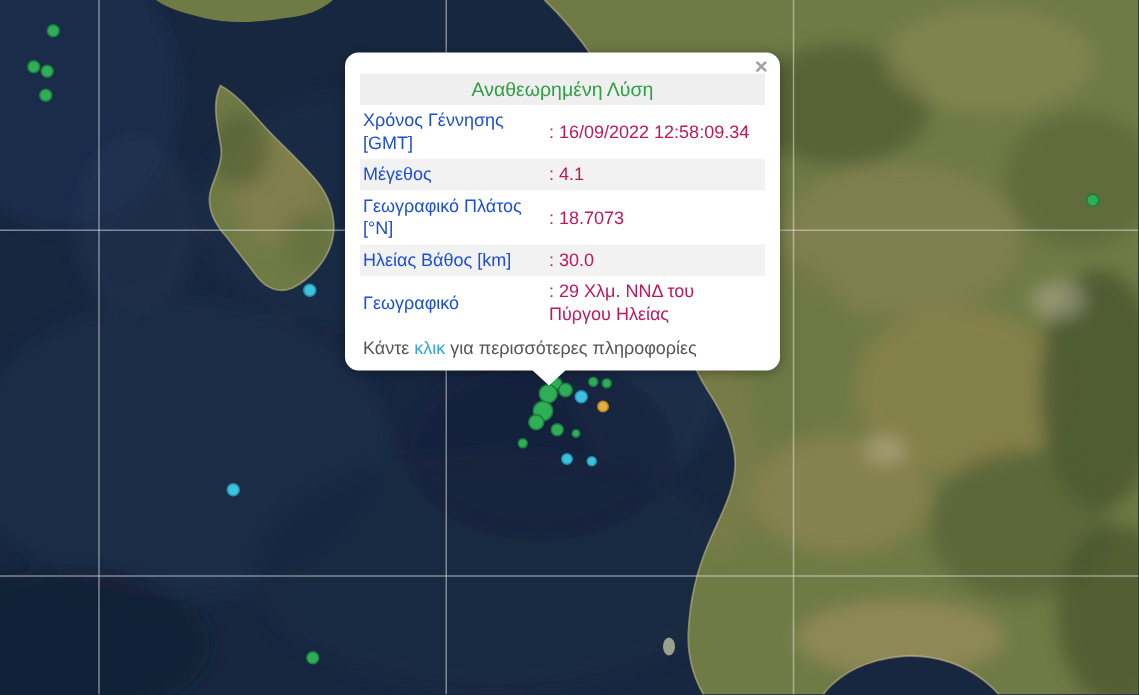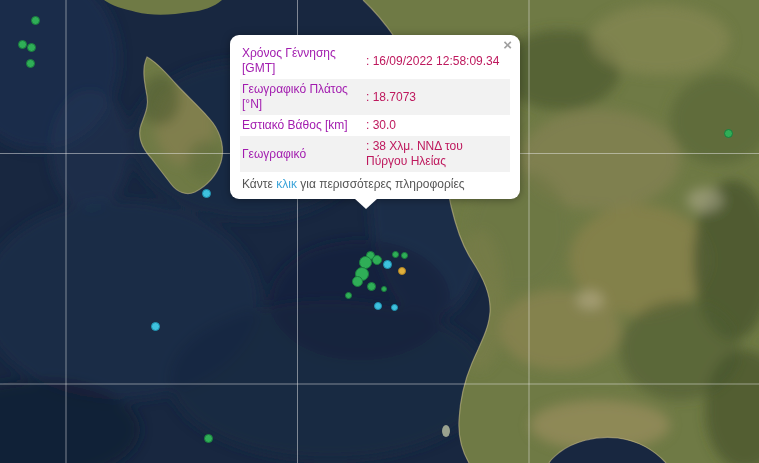--- a/index.html
+++ b/index.html
@@ -34,21 +34,21 @@
   .popup .close{
     position:absolute;top:2px;right:8px;font-size:15px;line-height:15px;
     color:#a0a0a0;cursor:pointer;font-weight:bold;
   }
   .ptitle{
     background:#efefef;color:var(--title-green);text-align:center;
     font-size:13px;padding:3px 0;margin:6px 0 0 0;
   }
   table.details{border-collapse:collapse;width:100%;table-layout:fixed;}
   table.details td{padding:3px 4px 3px 2px;vertical-align:middle;line-height:1.25;}
-  table.details td.lbl{width:118px;color:#a21caf;}
+  table.details td.lbl{width:118px;color:#1d4ed8;}
   table.details td.val{color:#be185d;}
   table.details tr:nth-child(even){background:#f2f2f2;}
   .pfooter{padding:5px 0 1px 2px;color:#555;}
   .pfooter a{color:var(--link-blue);text-decoration:none;cursor:pointer;text-align:center;}
   .pointer{
     position:absolute;left:124px;bottom:-10px;width:0;height:0;
     border-left:12px solid transparent;border-right:12px solid transparent;
     border-top:11px solid #fff;
   }
 </style>
@@ -139,37 +139,42 @@
     <div class="marker" style="left: 398px; top: 267px; height: 8px; width: 8px; background: var(--marker-yellow); border-color: var(--marker-yellow-border);"></div>
     <div class="marker" style="left: 355px; top: 267px; height: 14px; width: 14px; background: var(--marker-green); border-color: var(--marker-green-border);"></div>
     <div class="marker" style="left: 351.5px; top: 275.5px; height: 11px; width: 11px; background: var(--marker-green); border-color: var(--marker-green-border);"></div>
     <div class="marker" style="left: 366.5px; top: 281.5px; height: 9px; width: 9px; background: var(--marker-green); border-color: var(--marker-green-border);"></div>
     <div class="marker" style="left: 381px; top: 286px; height: 6px; width: 6px; background: var(--marker-green); border-color: var(--marker-green-border);"></div>
     <div class="marker" style="left: 344.5px; top: 291.5px; height: 7px; width: 7px; background: var(--marker-green); border-color: var(--marker-green-border);"></div>
     <div class="marker" style="left: 374px; top: 302px; height: 8px; width: 8px; background: var(--marker-cyan); border-color: var(--marker-cyan-border);"></div>
     <div class="marker" style="left: 390.5px; top: 303.5px; height: 7px; width: 7px; background: var(--marker-cyan); border-color: var(--marker-cyan-border);"></div>
     <div class="popup">
     <span class="close">×</span>
+    <div class="ptitle">Αναθεωρημένη Λύση</div>
     <table class="details">
       <tbody id="rows">
           <tr>
             <td class="lbl">Χρόνος Γέννησης [GMT]</td>
             <td class="val">: 16/09/2022 12:58:09.34</td>
           </tr>
           <tr>
+            <td class="lbl">Μέγεθος</td>
+            <td class="val">: 4.1</td>
+          </tr>
+          <tr>
             <td class="lbl">Γεωγραφικό Πλάτος [°N]</td>
             <td class="val">: 18.7073</td>
           </tr>
           <tr>
-            <td class="lbl">Εστιακό Βάθος [km]</td>
+            <td class="lbl">Ηλείας Βάθος [km]</td>
             <td class="val">: 30.0</td>
           </tr>
           <tr>
             <td class="lbl">Γεωγραφικό</td>
-            <td class="val">: 38 Χλμ. ΝΝΔ του Πύργου Ηλείας</td>
+            <td class="val">: 29 Χλμ. ΝΝΔ του Πύργου Ηλείας</td>
           </tr>
         </tbody>
     </table>
     <div class="pfooter"><span>Κάντε </span><a>κλικ</a><span> για περισσότερες πληροφορίες</span></div>
     <div class="pointer"></div>
   </div>
 
 </div>
 
 </body></html>

